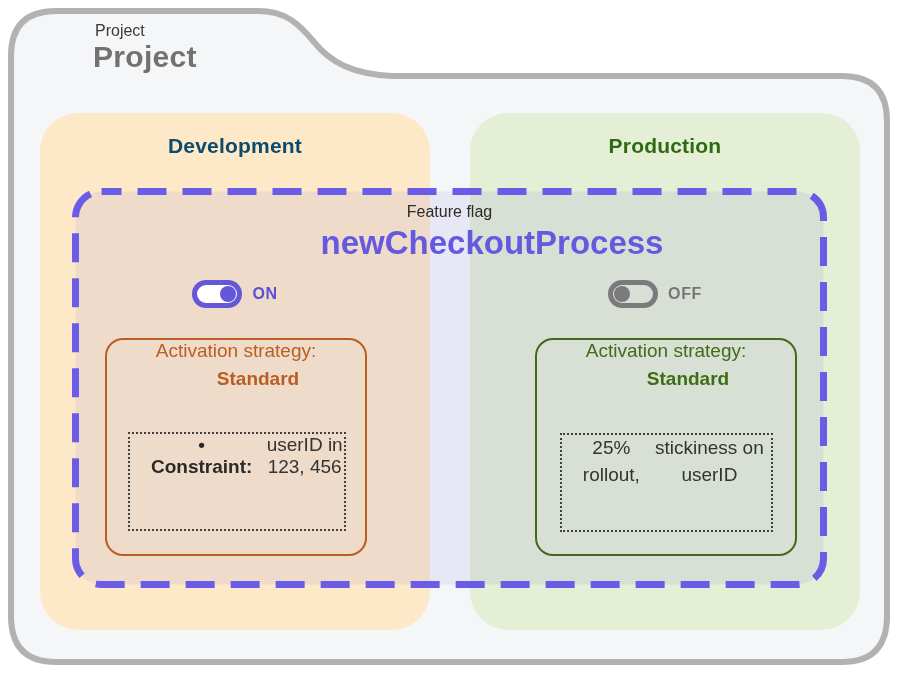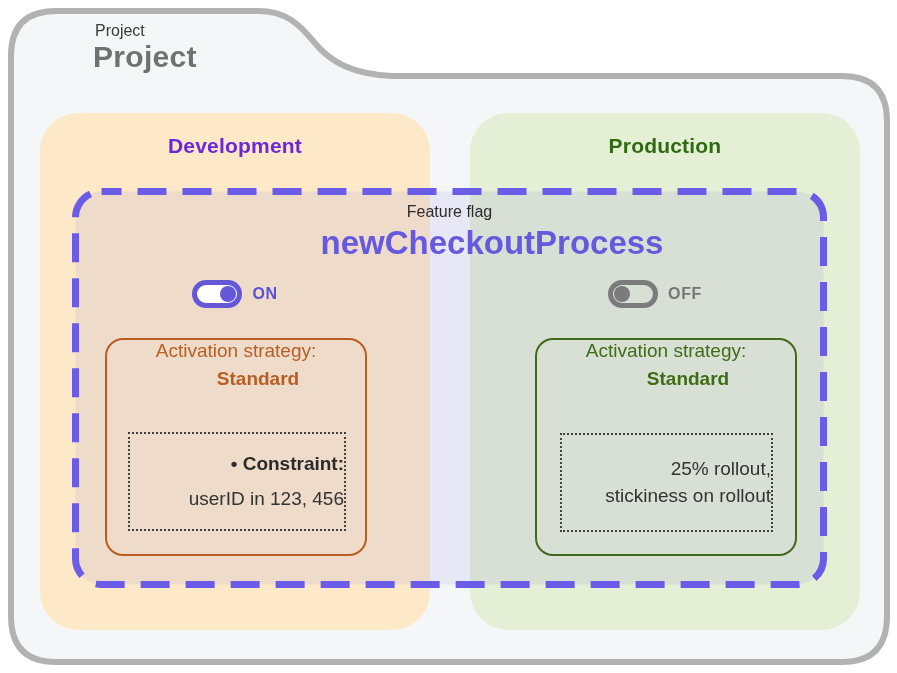--- a/index.html
+++ b/index.html
@@ -10,21 +10,21 @@
 
   
   .project-eyebrow{left:95px;top:22px;font-size:16px;color:#3a3a3a;z-index:3;}
   .project-title{left:93px;top:40px;font-size:30px;font-weight:bold;color:#717171;z-index:3;letter-spacing:0.3px;}
 
   
   .env-box{top:113px;width:390px;height:517px;border-radius:38px;z-index:1;}
   .env-dev{left:40px;background:#fde9c8;}
   .env-prod{left:470px;background:#e4efd5;}
   .env-label{top:134px;width:390px;text-align:center;font-size:21px;font-weight:bold;z-index:3;letter-spacing:0.2px;}
-  .env-label.dev{left:40px;color:#6d28d9;}
+  .env-label.dev{left:40px;color:#0c4a6e;}
   .env-label.prod{left:470px;color:#2e6b10;}
 
   
   .flag-layer{z-index:2;}
 
   .flag-eyebrow{left:72px;top:203px;width:755px;text-align:center;font-size:16px;color:#2b2b2b;z-index:3;}
   .flag-name{left:72px;top:224px;width:840px;text-align:center;font-size:33px;font-weight:bold;color:#6459df;z-index:3;}
 
   
   .toggle-row{top:279px;width:390px;height:30px;display:flex;align-items:center;justify-content:center;gap:10px;z-index:3;}
@@ -43,21 +43,21 @@
   
   .strategy-card{top:338px;width:262px;height:218px;border-radius:18px;box-sizing:border-box;z-index:3;text-align:center;}
   .strategy-card.dev{left:105px;border:2px solid #b95e22;}
   .strategy-card.prod{left:535px;border:2px solid #42691a;}
   .strategy-title{font-size:19px;}
   .strategy-name{margin-top:6px;font-size:19px;font-weight:bold;padding-left:44px;}
   .strategy-card.dev .strategy-title,.strategy-card.dev .strategy-name{color:#b95e22;}
   .strategy-card.prod .strategy-title,.strategy-card.prod .strategy-name{color:#3f6d15;}
 
   
-  .dotted-box{border:2px dotted #3f3f3f;box-sizing:border-box;z-index:4;display:flex;flex-direction:column;justify-content:center;text-align:right;color:#333333;font-size:19px;}
+  .dotted-box{border:2px dotted #3f3f3f;box-sizing:border-box;z-index:4;display:flex;justify-content:center;text-align:center;color:#333333;font-size:19px;}
   .dotted-box.constraint{left:128px;top:432px;width:218px;height:99px;padding-left:21px;gap:13px;}
   .constraint-heading{font-weight:bold;color:#2a2a2a;}
   .dotted-box.rollout{left:560px;top:433px;width:213px;height:99px;padding-left:13px;line-height:1.4;}
 </style>
 </head>
 <body>
 
 <div class="canvas">
 
   <svg class="layer" viewBox="0 0 897 673" aria-hidden="true">
@@ -100,16 +100,16 @@
     <div class="strategy-title">Activation strategy:</div>
     <div class="strategy-name">Standard</div>
   </div>
 
   <div class="abs dotted-box constraint">
     <div class="constraint-heading">• Constraint:</div>
     <div class="constraint-value">userID in 123, 456</div>
   </div>
   <div class="abs dotted-box rollout">
     <div>25% rollout,</div>
-    <div>stickiness on rollout</div>
+    <div>stickiness on userID</div>
   </div>
 
 </div>
 
 </body></html>

